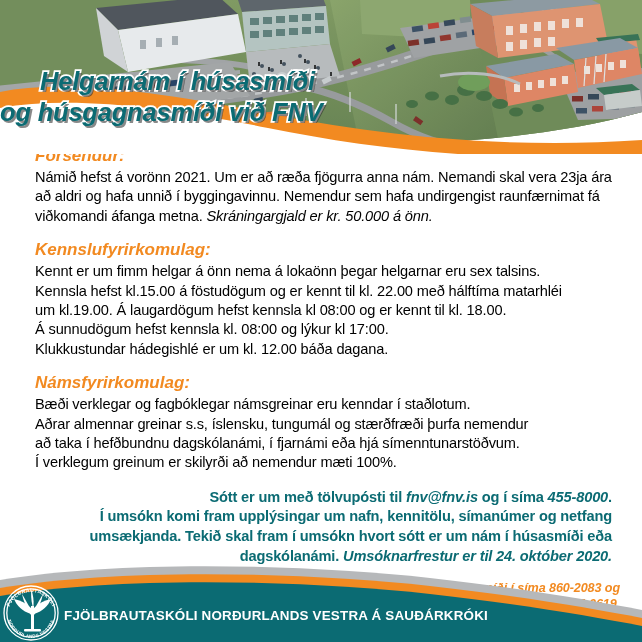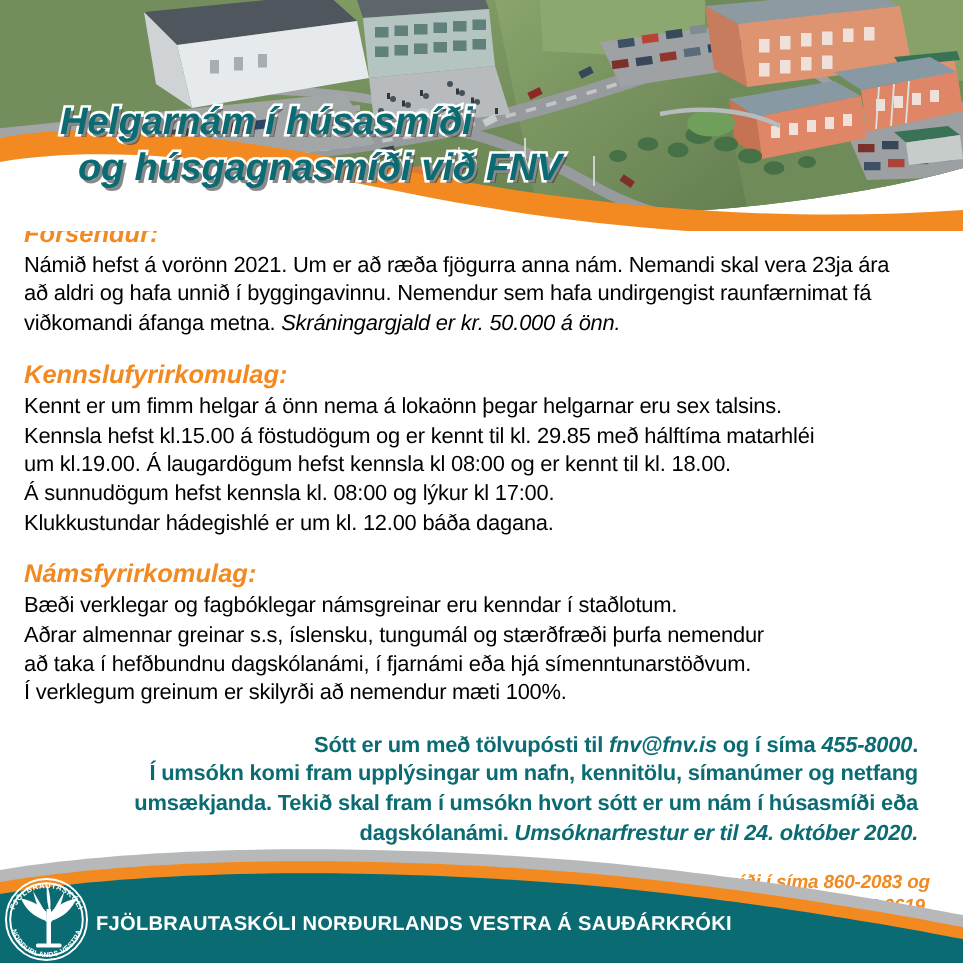--- a/index.html
+++ b/index.html
@@ -19,25 +19,25 @@
     position:absolute;left:0;top:66px;width:642px;height:66px;
     z-index:6;pointer-events:none;
   }
   .title-line{
     font-style:italic;font-weight:bold;font-size:25.5px;line-height:31px;
     color:#0b6b73;white-space:nowrap;letter-spacing:-0.2px;
     -webkit-text-stroke:3.4px #ffffff;paint-order:stroke fill;
     text-shadow:2px 2px 0 rgba(40,40,40,0.55);
   }
   .title-line.l1{margin-left:40px;}
-  .title-line.l2{margin-left:52px;}
+  .title-line.l2{}
 
   
   .body-area{position:absolute;left:0;top:145px;width:642px;height:420px;z-index:4;}
-  .sec{padding:0 30px 0 16px;}
+  .sec{padding:0 30px 0 35px;}
   .sec-head{
     color:#F28A21;font-weight:bold;font-style:italic;font-size:17px;
     line-height:22px;margin:0 0 1px 0;
   }
   .sec p{
     margin:0;color:#000000;font-size:14.6px;line-height:19.4px;
     letter-spacing:-0.15px;
   }
   .sec p em{}
   .gap-a{height:13px;}
@@ -303,21 +303,21 @@
       <p>Námið hefst á vorönn 2021. Um er að ræða fjögurra anna nám. Nemandi skal vera 23ja ára</p>
       <p>að aldri og hafa unnið í byggingavinnu. Nemendur sem hafa undirgengist raunfærnimat fá</p>
       <p><span>viðkomandi áfanga metna. </span><em>Skráningargjald er kr. 50.000 á önn.</em></p>
     </div>
 
     <div class="gap-a"></div>
 
     <div class="sec">
       <div class="sec-head">Kennslufyrirkomulag:</div>
       <p>Kennt er um fimm helgar á önn nema á lokaönn þegar helgarnar eru sex talsins.</p>
-      <p>Kennsla hefst kl.15.00 á föstudögum og er kennt til kl. 29.85 með hálftíma matarhléi</p>
+      <p>Kennsla hefst kl.15.00 á föstudögum og er kennt til kl. 22.00 með hálftíma matarhléi</p>
       <p>um kl.19.00. Á laugardögum hefst kennsla kl 08:00 og er kennt til kl. 18.00.</p>
       <p>Á sunnudögum hefst kennsla kl. 08:00 og lýkur kl 17:00.</p>
       <p>Klukkustundar hádegishlé er um kl. 12.00 báða dagana.</p>
     </div>
 
     <div class="gap-b"></div>
 
     <div class="sec">
       <div class="sec-head">Námsfyrirkomulag:</div>
       <p>Bæði verklegar og fagbóklegar námsgreinar eru kenndar í staðlotum.</p>

